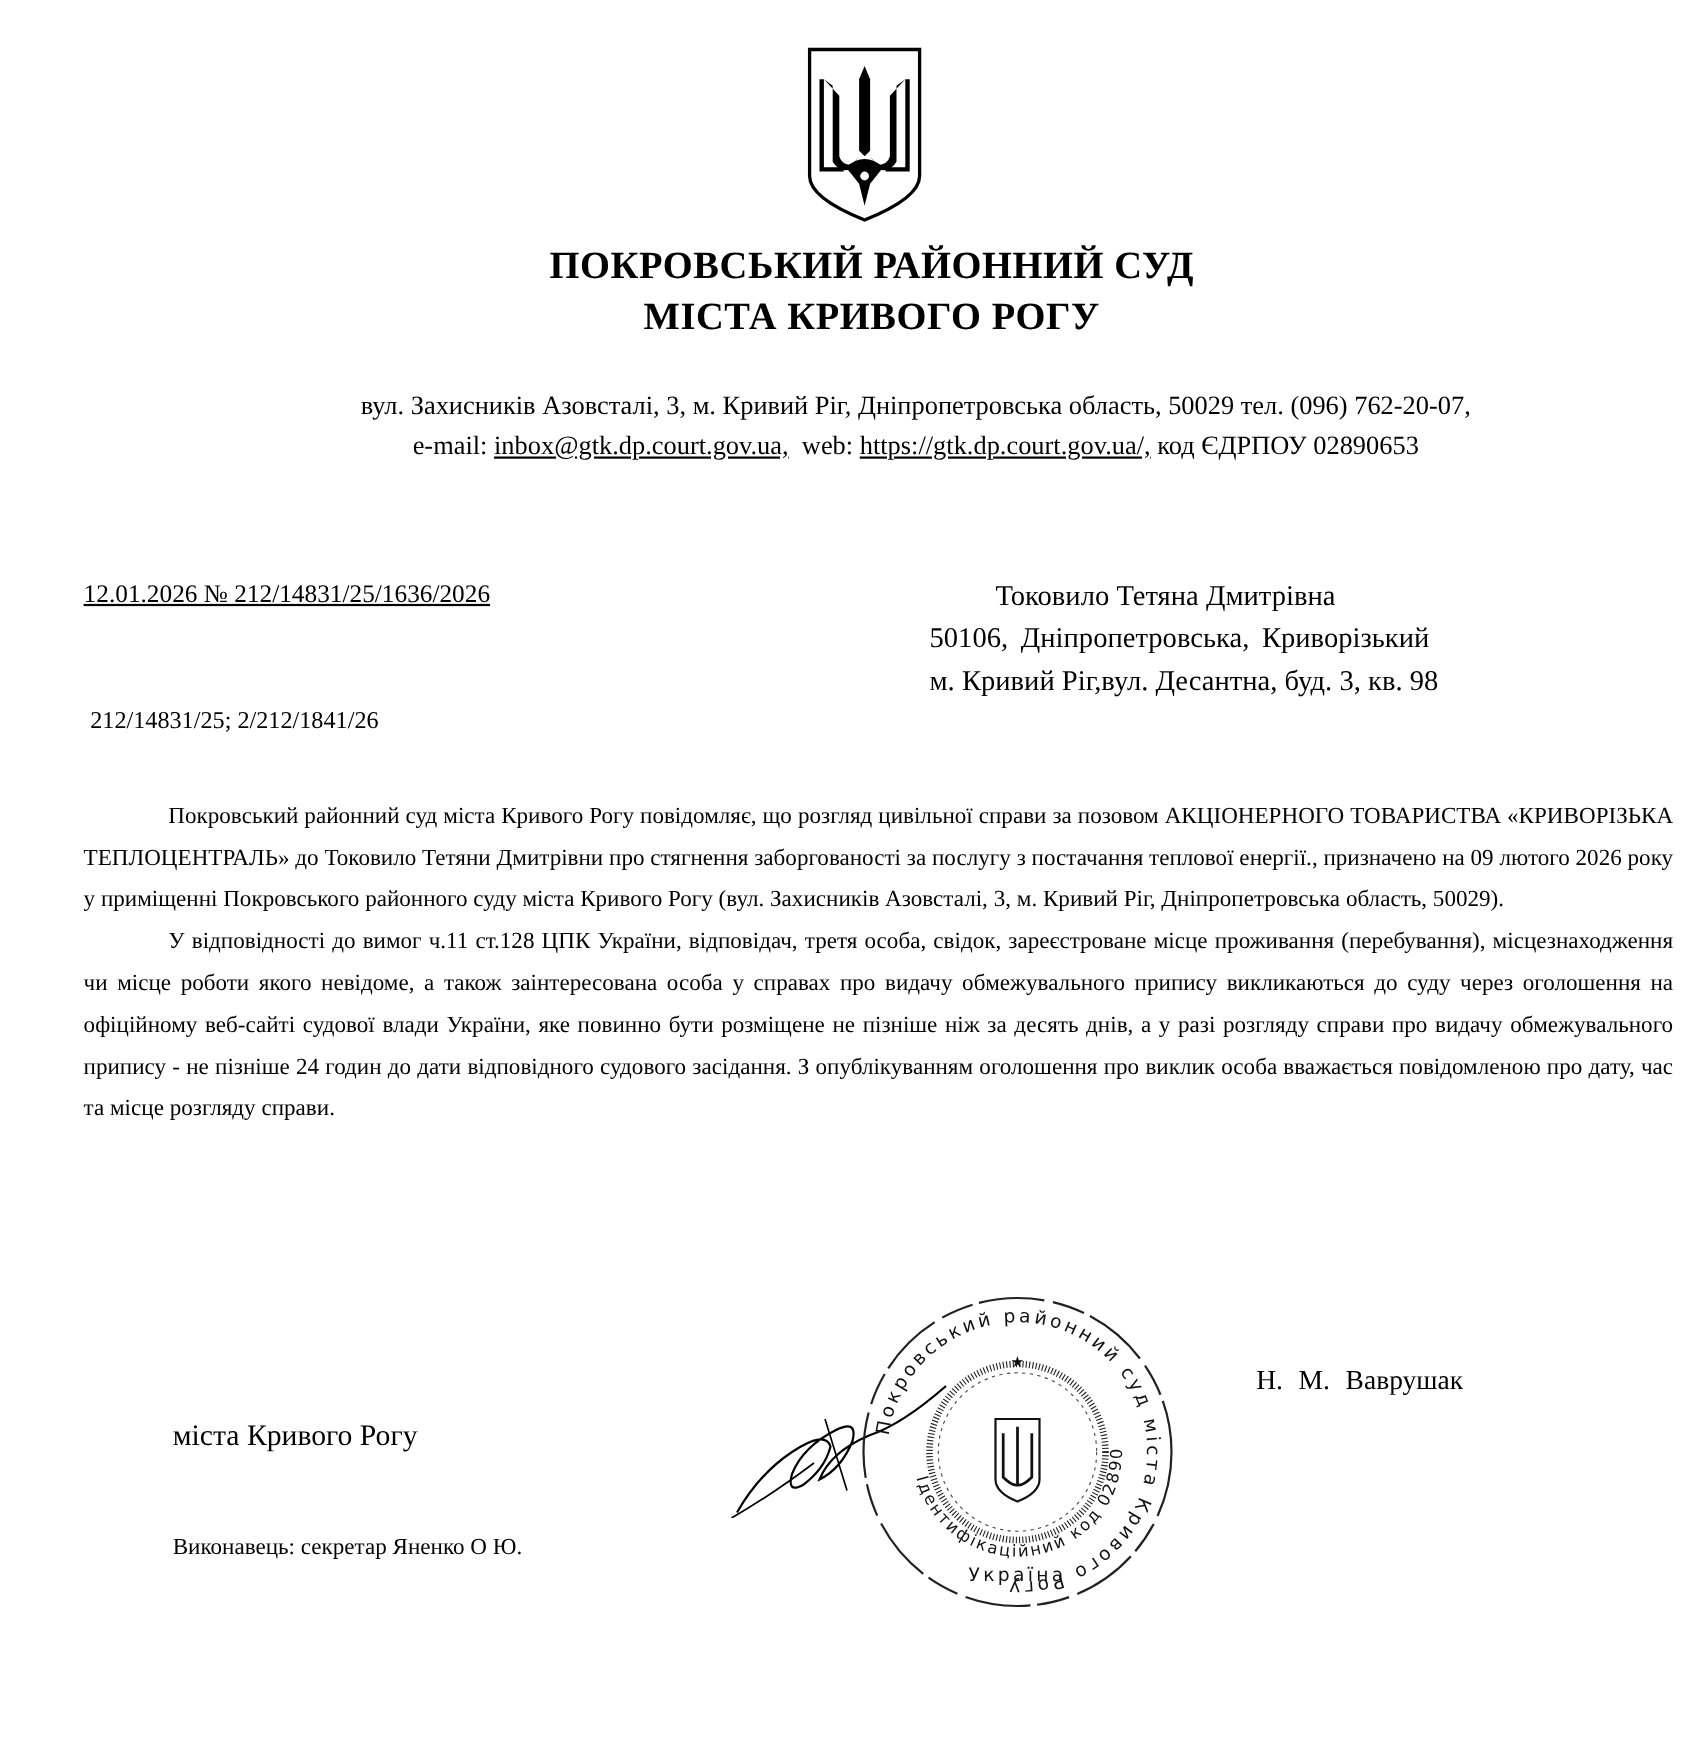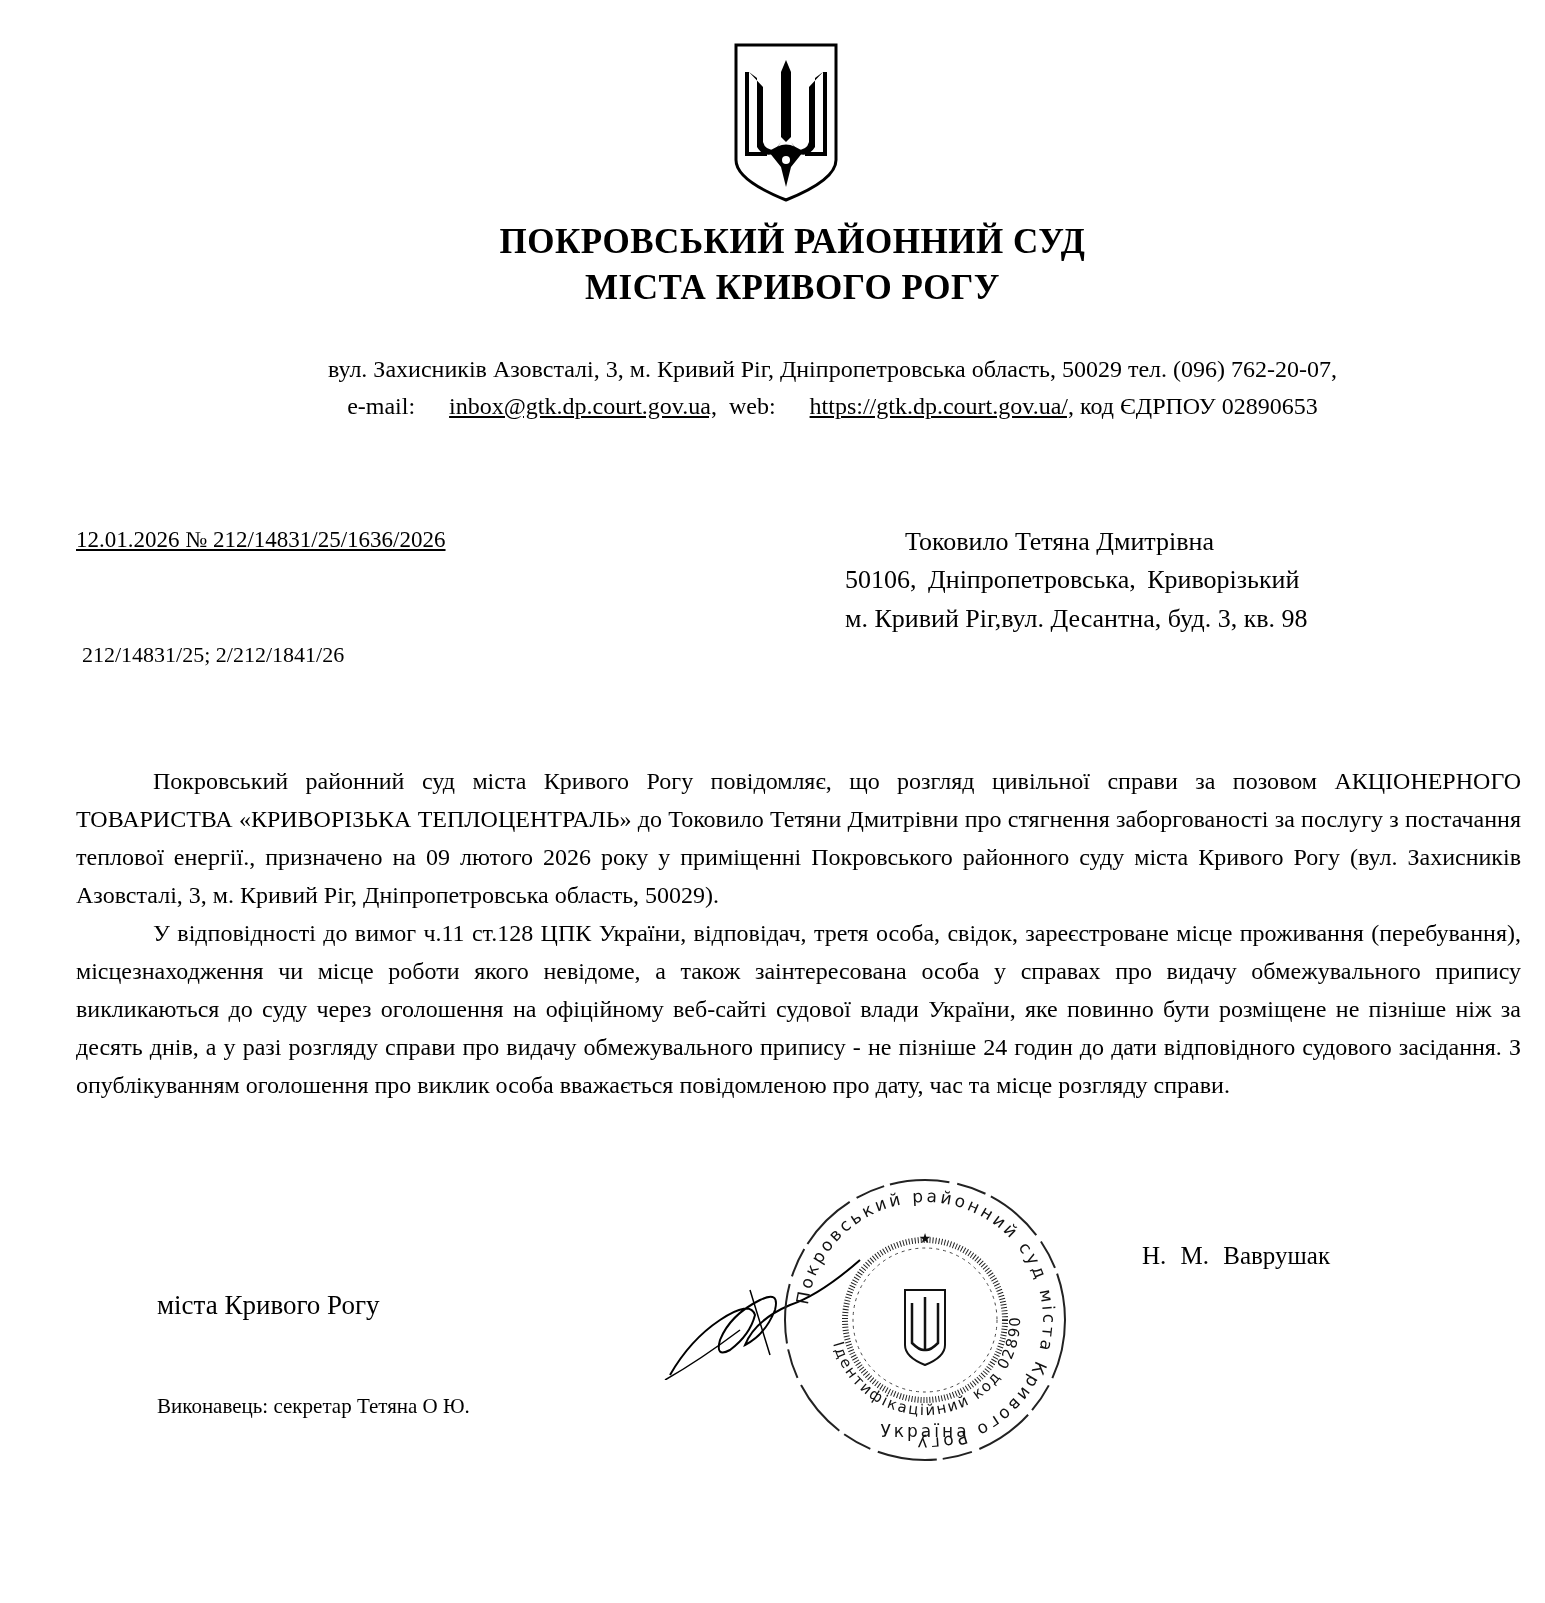--- a/index.html
+++ b/index.html
@@ -6,28 +6,28 @@
     body { width: 1545px; height: 1603px; position: relative; overflow: hidden;
            font-family: "Liberation Serif", "DejaVu Serif", serif; color: #000; }
     .abs { position: absolute; }
     #coat { left: 733px; top: 42px; width: 106px; height: 160px; }
     .title { left: 0; width: 1545px; text-align: center; font-weight: bold; font-size: 35px; letter-spacing: 0.5px; }
     #title1 { top: 222px; padding-left: 20px; }
     #title2 { top: 268px; padding-left: 20px; }
     .contact { left: 0; width: 1545px; text-align: center; font-size: 24px; }
     #contact1 { top: 356px; padding-left: 60px; }
     #contact2 { top: 393px; padding-left: 60px; }
-    .u { text-decoration: underline; margin-left: 28px; }
+    .u { text-decoration: underline; }
     #ref { left: 76px; top: 527px; font-size: 23px; text-decoration: underline; text-align: center; }
     #caseNums { left: 82px; top: 642px; font-size: 22px; }
     .recip { font-size: 26px; }
     #recipName { left: 905px; top: 527px; }
     #recipAddr1 { left: 845px; top: 565px; word-spacing: 5px; }
     #recipAddr2 { left: 845px; top: 604px; }
-    #body { left: 76px; top: 722px; width: 1445px; font-size: 24px; line-height: 38px; margin-top: 40px; }
+    #body { left: 76px; top: 722px; width: 1445px; font-size: 21px; line-height: 38px; }
     #body p { margin: 0; text-align: justify; text-indent: 77px; }
     #sigTitle { left: 157px; top: 1285px; font-size: 27px; line-height: 40px; }
     #executor { left: 157px; top: 1394px; font-size: 21px; }
     #judgeName { left: 1098px; top: 1242px; font-size: 25px; word-spacing: 8px; margin-left: 44px; }
     #signature { left: 660px; top: 1240px; width: 240px; height: 140px; }
     #stamp { left: 780px; top: 1175px; width: 290px; height: 290px; }
     #stamp text { font-family: "DejaVu Sans", sans-serif; }
   </style>
 </head>
 <body>
@@ -58,21 +58,21 @@
 <div id="recipAddr2" class="abs recip">м. Кривий Ріг,вул. Десантна, буд. 3, кв. 98</div>
 
 <div id="body" class="abs">
   <p>Покровський районний суд міста Кривого Рогу  повідомляє, що розгляд цивільної справи за позовом АКЦІОНЕРНОГО ТОВАРИСТВА «КРИВОРІЗЬКА ТЕПЛОЦЕНТРАЛЬ» до Токовило Тетяни Дмитрівни про стягнення заборгованості за послугу з постачання теплової енергії., призначено  на 09 лютого  2026 року  у приміщенні Покровського районного суду міста Кривого Рогу (вул. Захисників Азовсталі, 3, м. Кривий Ріг, Дніпропетровська область, 50029).</p>
   <p>У відповідності до вимог ч.11 ст.128 ЦПК України, відповідач, третя особа, свідок, зареєстроване місце проживання (перебування), місцезнаходження чи місце роботи якого невідоме, а також заінтересована особа у справах про видачу обмежувального припису викликаються до суду через оголошення на офіційному веб-сайті судової влади України, яке повинно бути розміщене не пізніше ніж за десять днів, а у разі розгляду справи про видачу обмежувального припису - не пізніше 24 годин до дати відповідного судового засідання. З опублікуванням оголошення про виклик особа вважається повідомленою про дату, час та місце розгляду справи.</p>
 </div>
 
 <div id="sigTitle" class="abs">
   <div>міста Кривого Рогу</div>
 </div>
-<div id="executor" class="abs">Виконавець: секретар Тетяна О Ю.</div>
+<div id="executor" class="abs">Виконавець: секретар Яненко О Ю.</div>
 <div id="judgeName" class="abs">Н.  М.  Ваврушак</div>
 
 <svg id="signature" class="abs" viewBox="0 0 240 140">
   <path d="M10 135 Q30 100 60 80 Q90 60 95 75 Q90 95 70 110 Q55 118 60 100 Q70 75 100 60 Q120 50 115 70 Q105 95 85 105 Q95 80 130 65 Q160 55 200 20" fill="none" stroke="#000" stroke-width="2"></path>
   <path d="M5 140 Q40 120 80 90 M90 50 L110 115" fill="none" stroke="#000" stroke-width="1.5"></path>
 </svg>
 
 <svg id="stamp" class="abs" viewBox="0 0 290 290">
   <defs>
     <path id="outerArc" d="M145 145 m-118 0 a118 118 0 1 1 236 0 a118 118 0 1 1 -236 0"></path>

